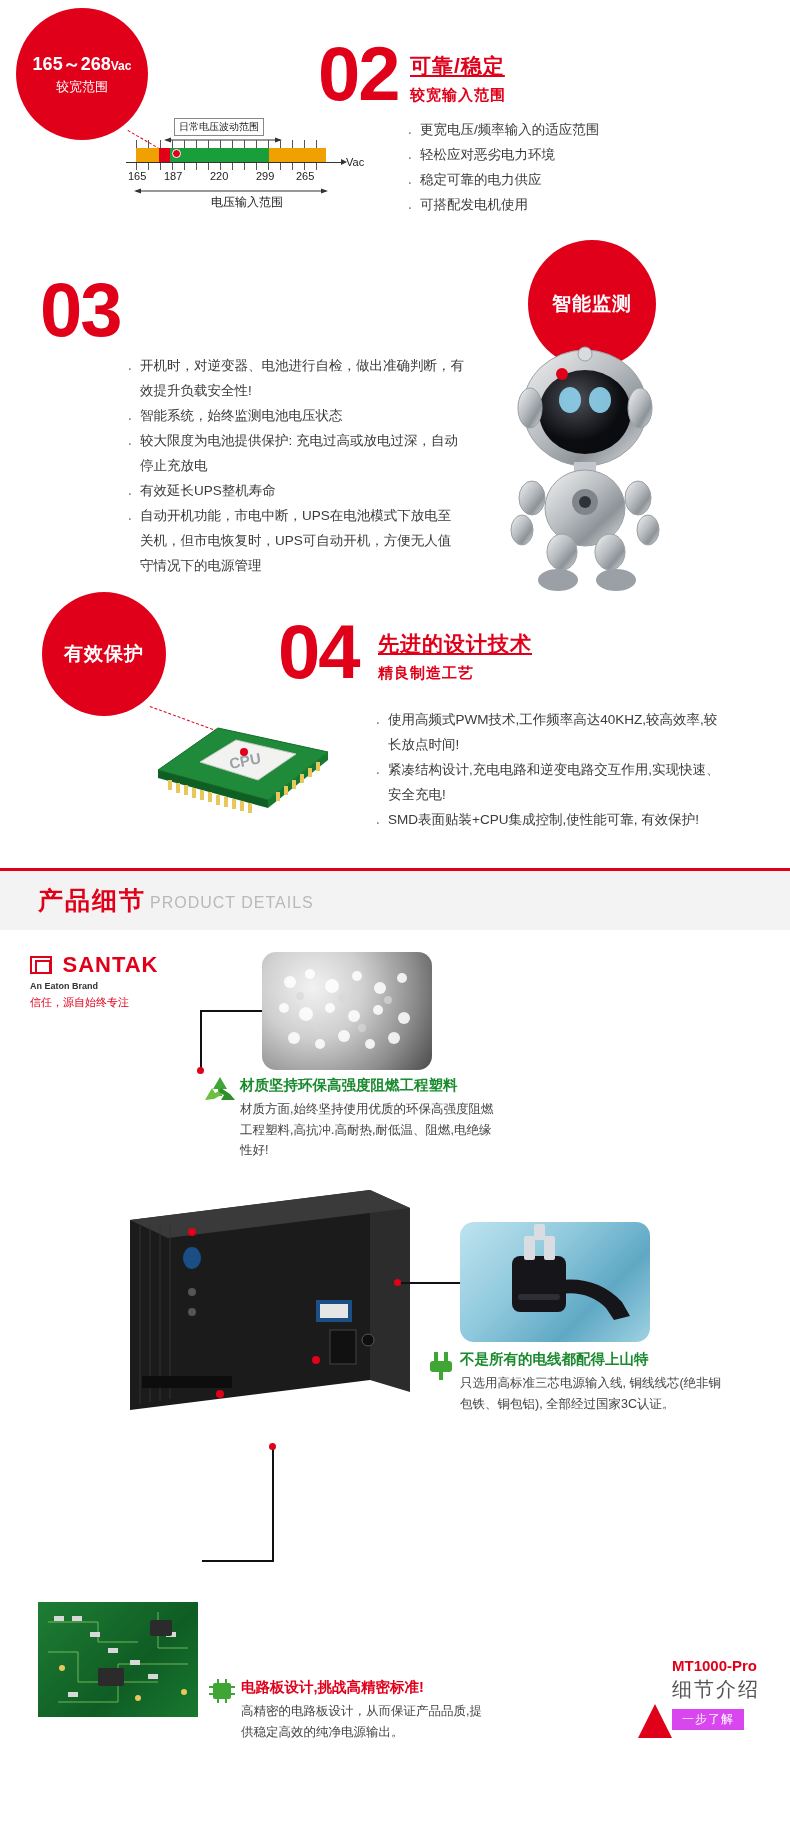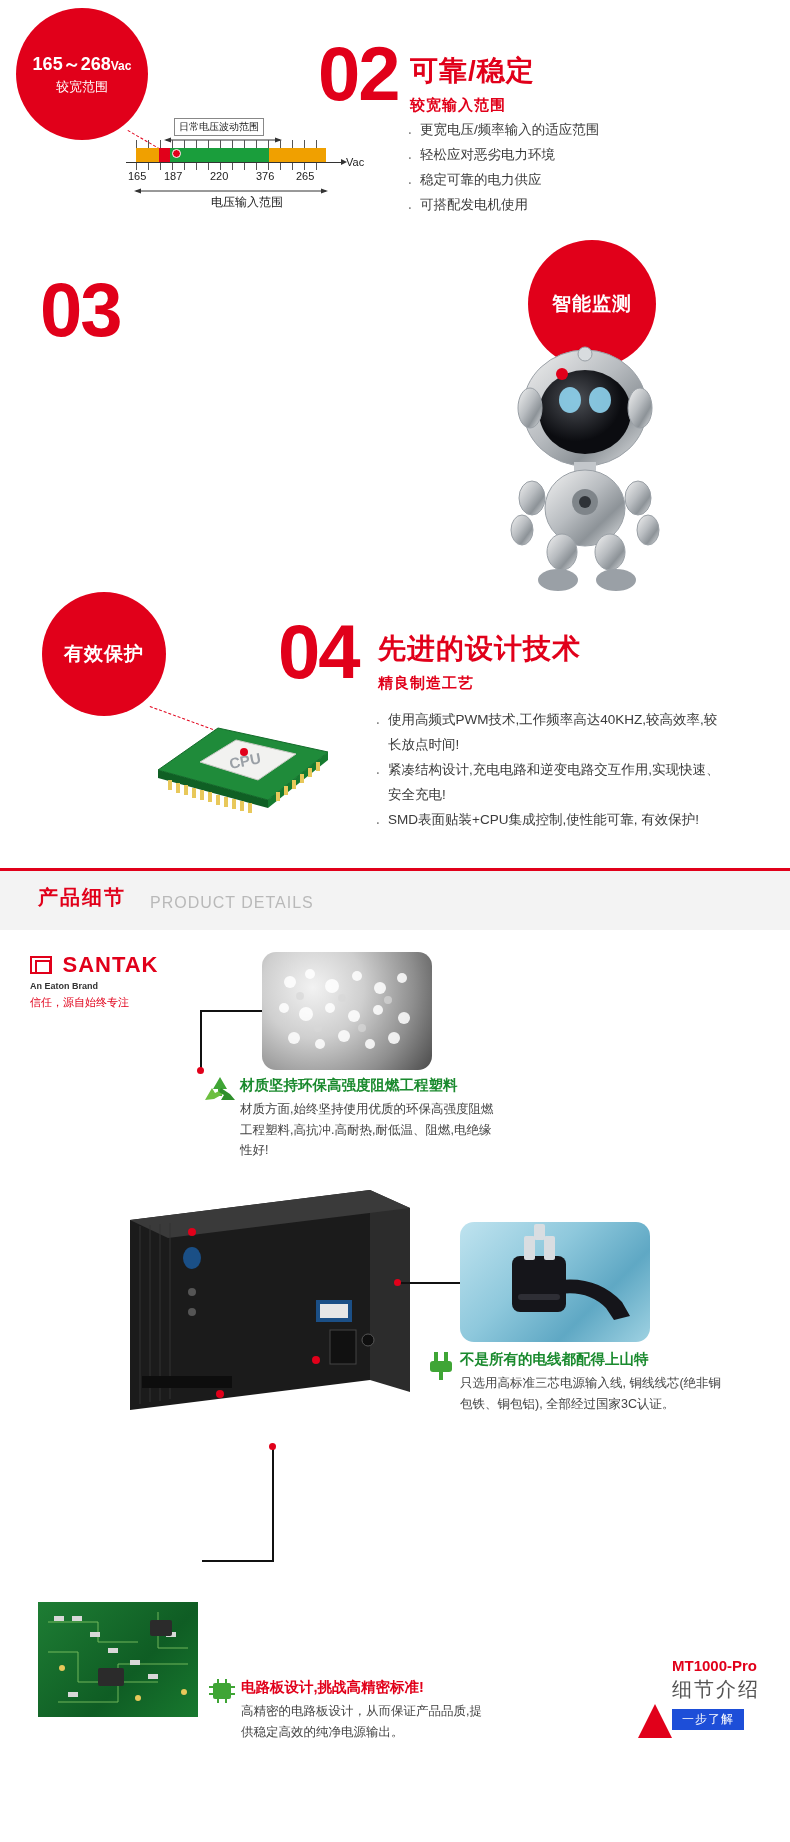--- a/index.html
+++ b/index.html
@@ -27,21 +27,21 @@
     line-height: 1.25;
   }
   .bignum {
     font-family: "Liberation Sans", sans-serif;
     font-weight: bold;
     color: #e1001a;
     font-size: 76px;
     line-height: 0.85;
     letter-spacing: -2px;
   }
-  .sec-title { color:#e1001a; font-size:28px; font-weight:bold; letter-spacing:1px; }
+  .sec-title { color:#e1001a; font-size:21px; font-weight:bold; letter-spacing:1px;text-decoration:underline; }
   .sec-sub { color:#e1001a; font-size:15px; font-weight:bold; margin-top:6px; letter-spacing:1px;}
   .bullets { list-style:none; margin:0; padding:0; }
   .bullets li {
     position: relative;
     padding-left: 16px;
     font-size: 13.5px;
     line-height: 1.85;
     color: #3b3b3b;
   }
   .bullets li:before {
@@ -107,21 +107,21 @@
   #blk04-num { position:absolute; left: 278px; top: 620px; }
   #blk04-head { position:absolute; left: 378px; top: 630px; }
   #blk04-bullets { position:absolute; left: 372px; top: 708px; width: 350px; }
   #cpu { position:absolute; left:148px; top:700px; width:190px; height:120px; }
 
   
   #details-band {
     position:absolute; left:0; top:868px; width:790px; height:62px;
     background:#f3f3f3; border-top:3px solid #e1001a;
   }
-  #details-title { position:absolute; left:38px; top:884px; font-size:20px; font-weight:bold; color:#e1001a; letter-spacing:2px;}
+  #details-title { position:absolute; left:38px; top:884px; font-size:25px; font-weight:bold; color:#e1001a; letter-spacing:2px;}
   #details-sub { position:absolute; left:150px; top:894px; font-size:16px; color:#b9b9b9; letter-spacing:1px;}
 
   #logo { position:absolute; left:30px; top:952px; width:200px; }
   #logo .mark {
     display:inline-block; width:22px; height:18px; border:2px solid #e1001a; vertical-align:middle;
     position:relative; margin-right:6px;
   }
   #logo .mark:before { content:""; position:absolute; left:3px; top:2px; width:12px; height:10px; border:2px solid #e1001a;}
   #logo .brand { font-size:22px; font-weight:bold; color:#e1001a; letter-spacing:1px; vertical-align:middle;}
   #logo .eaton { font-size:9px; color:#333; font-weight:bold; margin-top:3px;}
@@ -131,21 +131,21 @@
   .connector { position:absolute; border-left:2px solid #111; border-bottom:0; }
   .hline { position:absolute; border-top:2px solid #111; }
 
   .cap-title { font-size:14.5px; font-weight:bold; color:#1a8a2e; }
   .cap-body { font-size:12.5px; color:#444; line-height:1.65; margin-top:4px; }
 
   #mt-model { position:absolute; right:30px; bottom:112px; text-align:left; }
   #mt-model .m1 { color:#e1001a; font-size:15px; font-weight:bold; }
   #mt-model .m2 { color:#555; font-size:20px; letter-spacing:2px; margin-top:2px;}
   #mt-model .m3 {
-    display:inline-block; background:#1d4ed8; color:#fff; font-size:12px;
+    display:inline-block; background:#d946ef; color:#fff; font-size:12px;
     padding:2px 10px; margin-top:6px; letter-spacing:1px;
   }
   #mt-arrow { position:absolute; right:118px; bottom:104px; width:0;height:0;
     border-left:17px solid transparent; border-right:17px solid transparent; border-bottom:34px solid #e1001a;}
 </style>
 </head>
 <body>
 
 <div class="page">
 
@@ -204,21 +204,21 @@
         <i class="b" style="left:156px"></i>
         <i class="b" style="left:168px"></i>
       <i class="b" style="left:180px"></i>
     </div>
     <div class="axis"></div>
     <div class="vac">Vac</div>
     <div class="nums">
       <span style="left:22px">165</span>
       <span style="left:58px">187</span>
       <span style="left:104px">220</span>
-      <span style="left:150px">376</span>
+      <span style="left:150px">299</span>
       <span style="left:190px">265</span>
     </div>
     <svg class="rangebar" viewBox="0 0 194 6">
       <line x1="2" y1="3" x2="192" y2="3" stroke="#333" stroke-width="1"></line>
       <polygon points="0,3 7,0.5 7,5.5" fill="#333"></polygon>
       <polygon points="194,3 187,0.5 187,5.5" fill="#333"></polygon>
     </svg>
     <div class="rangelbl">电压输入范围</div>
   </div>
 
@@ -228,20 +228,27 @@
     <div class="sec-sub">较宽输入范围</div>
   </div>
   <ul class="bullets" id="blk02-bullets">
     <li>更宽电压/频率输入的适应范围</li>
     <li>轻松应对恶劣电力环境</li>
     <li>稳定可靠的电力供应</li>
     <li>可搭配发电机使用</li>
   </ul>
 
   <div class="bignum" id="blk03-num">03</div>
+  <ul class="bullets" id="blk03-bullets">
+    <li>开机时，对逆变器、电池进行自检，做出准确判断，有效提升负载安全性!</li>
+    <li>智能系统，始终监测电池电压状态</li>
+    <li>较大限度为电池提供保护: 充电过高或放电过深，自动停止充放电</li>
+    <li>有效延长UPS整机寿命</li>
+    <li>自动开机功能，市电中断，UPS在电池模式下放电至关机，但市电恢复时，UPS可自动开机，方便无人值守情况下的电源管理</li>
+  </ul>
 
   <div class="red-badge" id="badge-monitor">
     <div class="l1">智能监测</div>
   </div>
   <div class="dash-line" style="left:560px; top:365px; width:42px; transform:rotate(56deg);"></div>
 
   <svg id="robot" viewBox="0 0 230 270">
     <defs>
       <linearGradient id="mt" x1="0" y1="0" x2="1" y2="1">
         <stop offset="0%" stop-color="#f2f2f2"></stop>

